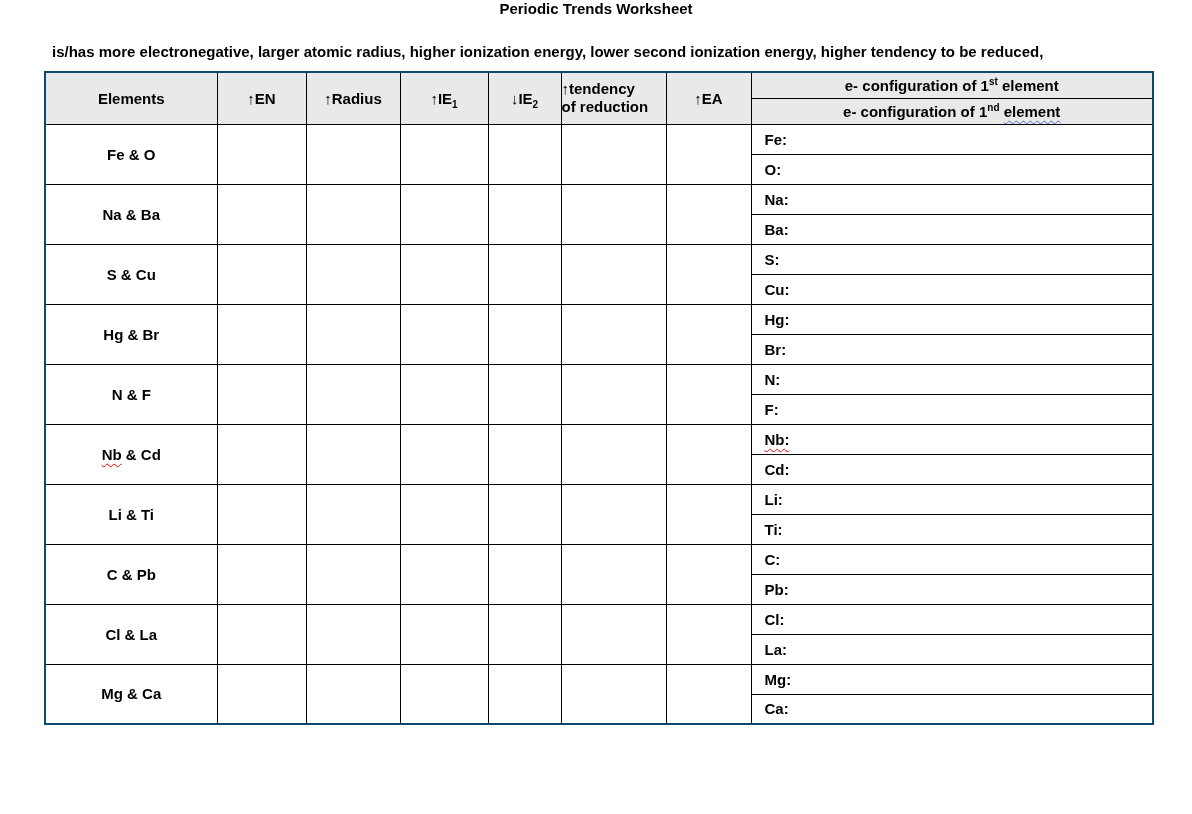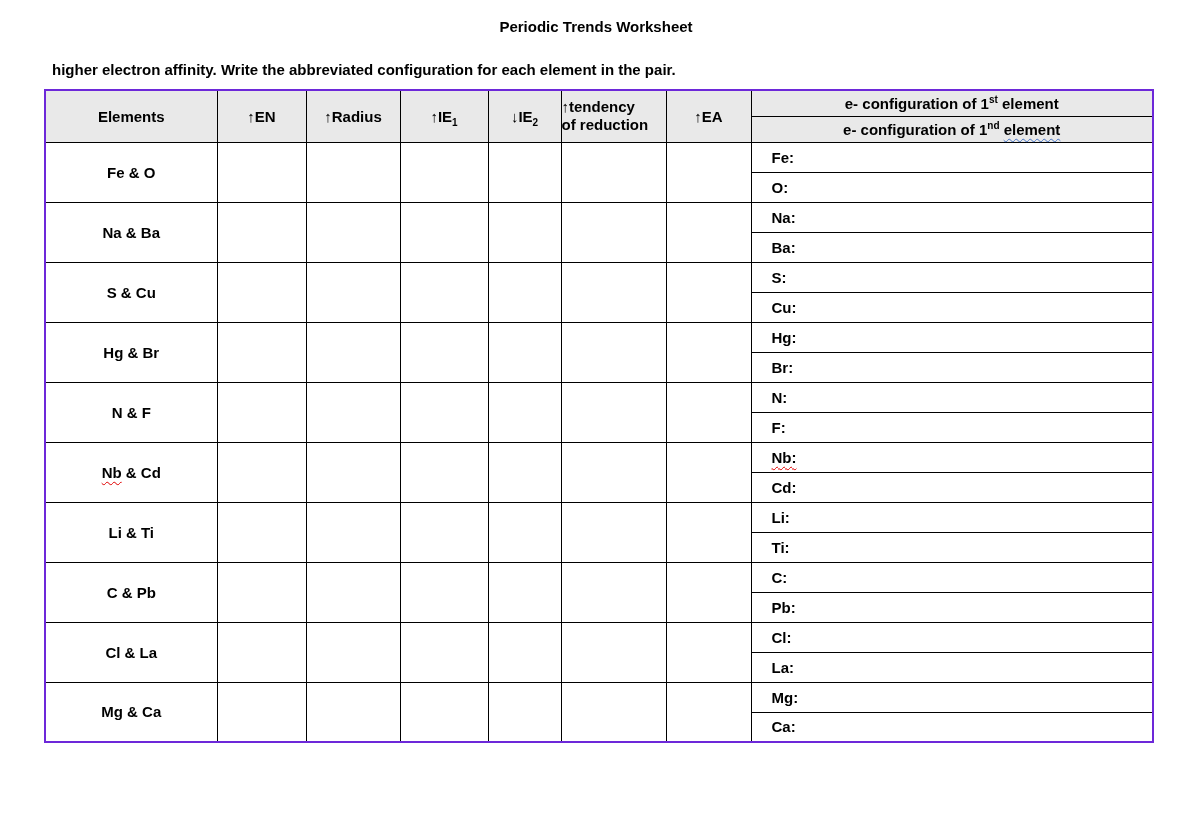--- a/index.html
+++ b/index.html
@@ -7,46 +7,45 @@
   body {
     width: 1192px;
     height: 814px;
     font-family: "Liberation Sans", sans-serif;
     font-weight: 700;
     color: #000;
     overflow: hidden;
   }
   .title {
     text-align: center;
-    padding-top: 18px;
     font-size: 15px;
   }
   .instructions {
     margin: 22px 0 0 52px;
     width: 1060px;
     font-size: 15px;
     line-height: 25px;
   }
   table.worksheet {
     border-collapse: collapse;
     table-layout: fixed;
     width: 1108px;
     margin: 7px 0 0 44px;
-    border: 2px solid #6d28d9;
+    border: 2px solid #0c4a6e;
   }
   th, td { border: 1px solid #000; font-size: 15px; font-weight: 700; }
   thead th { background: var(--header-bg, #e9e9e9); vertical-align: middle; }
   thead tr { height: 26px; }
   tbody tr { height: 30px; }
   .pair-cell { text-align: center; vertical-align: middle; }
   .blank-cell { background: #ffffff; }
   .config-cell {
     text-align: left;
     vertical-align: middle;
-    padding-left: 20px;
+    padding-left: 13px;
   }
   .config-header { text-align: center; margin-left: 48px; }
   .tendency-line { line-height: 1.2; text-align: left; }
   sup, sub { font-size: 10px; line-height: 0; }
   .wavy-red {
     text-decoration-line: underline;
     text-decoration-style: wavy;
     text-decoration-color: var(--squiggle-red, #e00000);
     text-decoration-thickness: 1px;
     text-underline-offset: 3px;
@@ -60,21 +59,21 @@
     text-underline-offset: 3px;
     text-decoration-skip-ink: none;
   }
 </style>
 </head>
 <body>
 
 <div class="title">Periodic Trends Worksheet</div>
 
 <div class="instructions">
-  <div>higher electron affinity. Write the abbreviated configuration for each element in the pair.</div>
+  <div>is/has more electronegative, larger atomic radius, higher ionization energy, lower second ionization energy, higher tendency to be reduced,</div>
 </div>
 
 <table class="worksheet">
   <colgroup>
     <col style="width:172px">
     <col style="width:89px">
     <col style="width:94px">
     <col style="width:88px">
     <col style="width:73px">
     <col style="width:105px">

